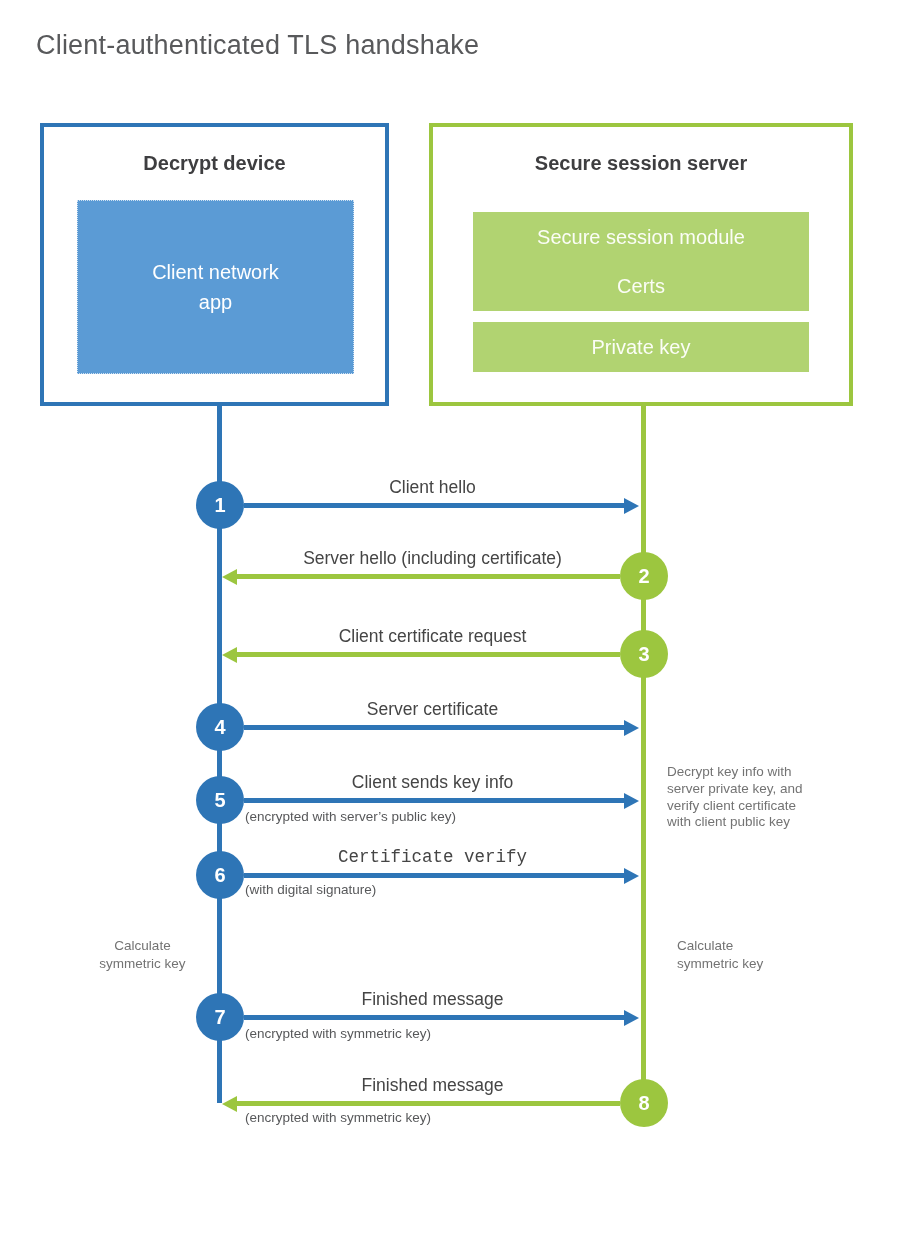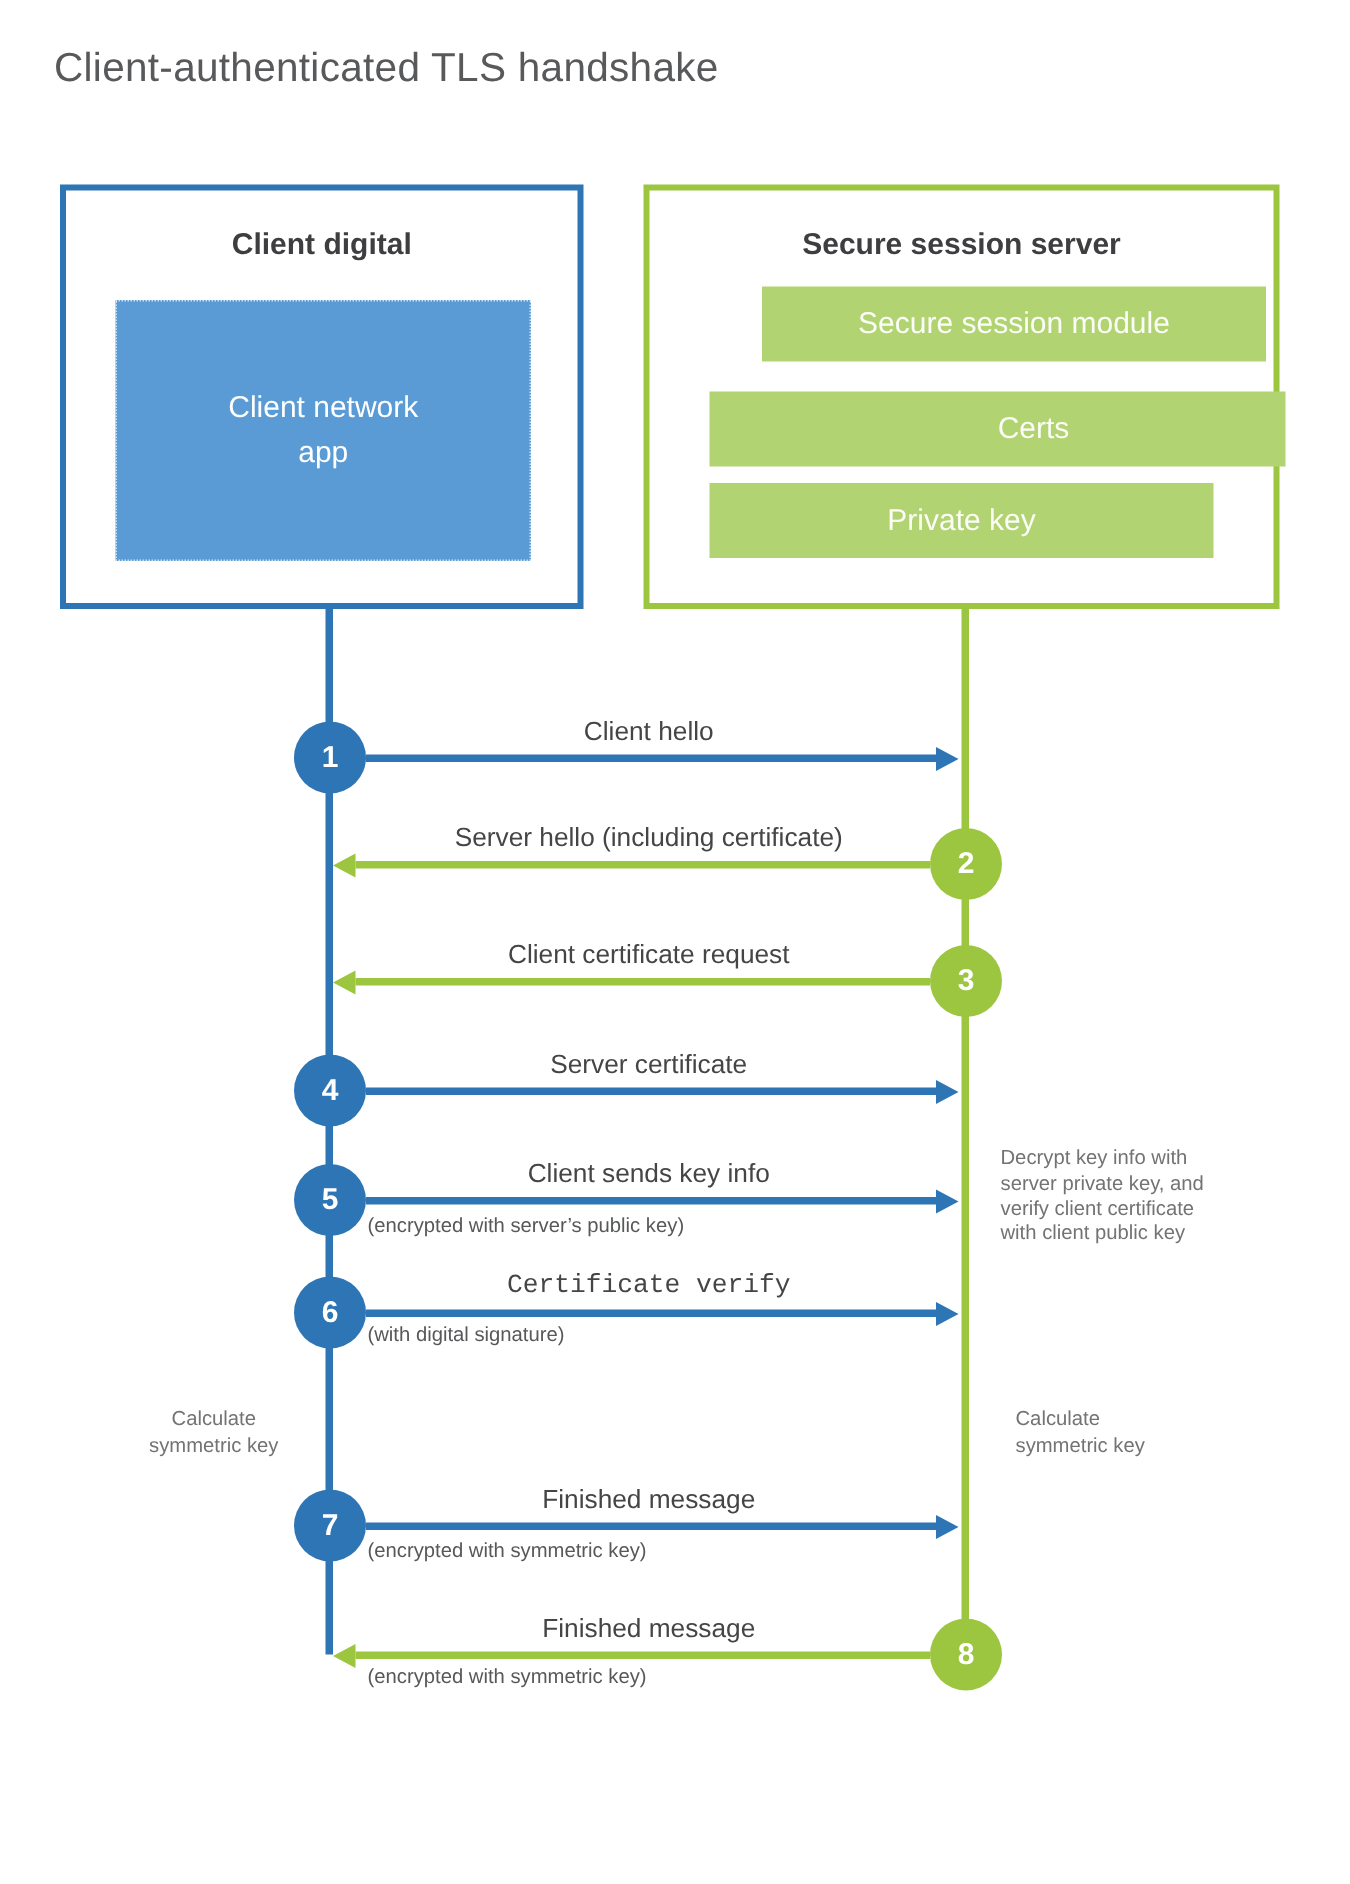--- a/index.html
+++ b/index.html
@@ -23,21 +23,21 @@
     position:absolute;left:33px;top:73px;width:277px;height:174px;
     background:#5B9BD5;border:1px dotted #cfe1f2;box-sizing:border-box;
     display:flex;align-items:center;justify-content:center;
     color:#ffffff;font-size:20px;line-height:30px;text-align:center;white-space:pre-line;
   }
   .server-bar{
     position:absolute;left:40px;width:336px;height:50px;background:#B1D371;
     display:flex;align-items:center;justify-content:center;
     color:#fbfdf6;font-size:20px;
   }
-  .bar-1{top:64px;margin-left:35px;} .bar-2{top:134px;padding-left:48px;} .bar-3{top:195px;}
+  .bar-1{top:85px;} .bar-2{top:134px;} .bar-3{top:195px;}
   
   .lifeline{position:absolute;top:404px;width:5px;height:699px;}
   .lifeline-client{left:217px;background:#2E75B6;}
   .lifeline-server{left:641px;background:#9CC63F;}
   
   .circle{
     position:absolute;width:48px;height:48px;border-radius:50%;
     display:flex;align-items:center;justify-content:center;
     color:#ffffff;font-size:20px;font-weight:bold;
   }
@@ -80,21 +80,21 @@
   .decrypt-note{left:667px;top:764px;width:170px;text-align:left;line-height:16.8px;}
 </style>
 </head>
 <body>
 
 <div class="canvas">
 
   <div class="page-title">Client-authenticated TLS handshake</div>
 
   <div class="actor-box client-box">
-    <div class="actor-heading">Client digital</div>
+    <div class="actor-heading">Decrypt device</div>
     <div class="client-app">Client network
 app</div>
   </div>
 
   <div class="actor-box server-box">
     <div class="actor-heading">Secure session server</div>
     <div class="server-bar bar-1">Secure session module</div>
     <div class="server-bar bar-2">Certs</div>
     <div class="server-bar bar-3">Private key</div>
   </div>

